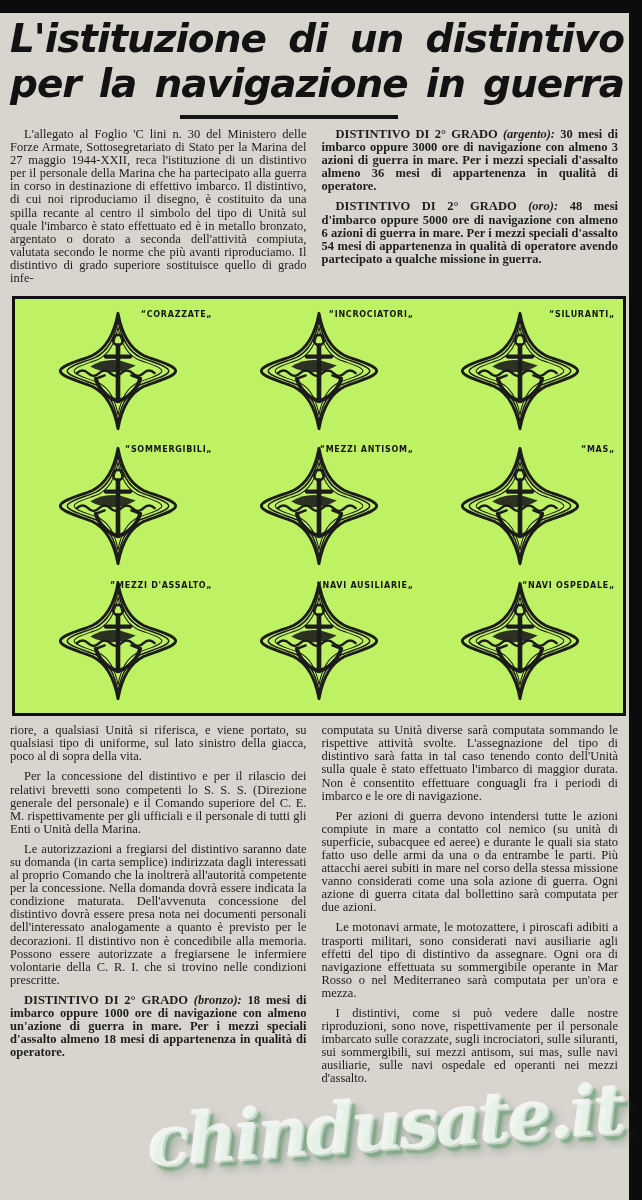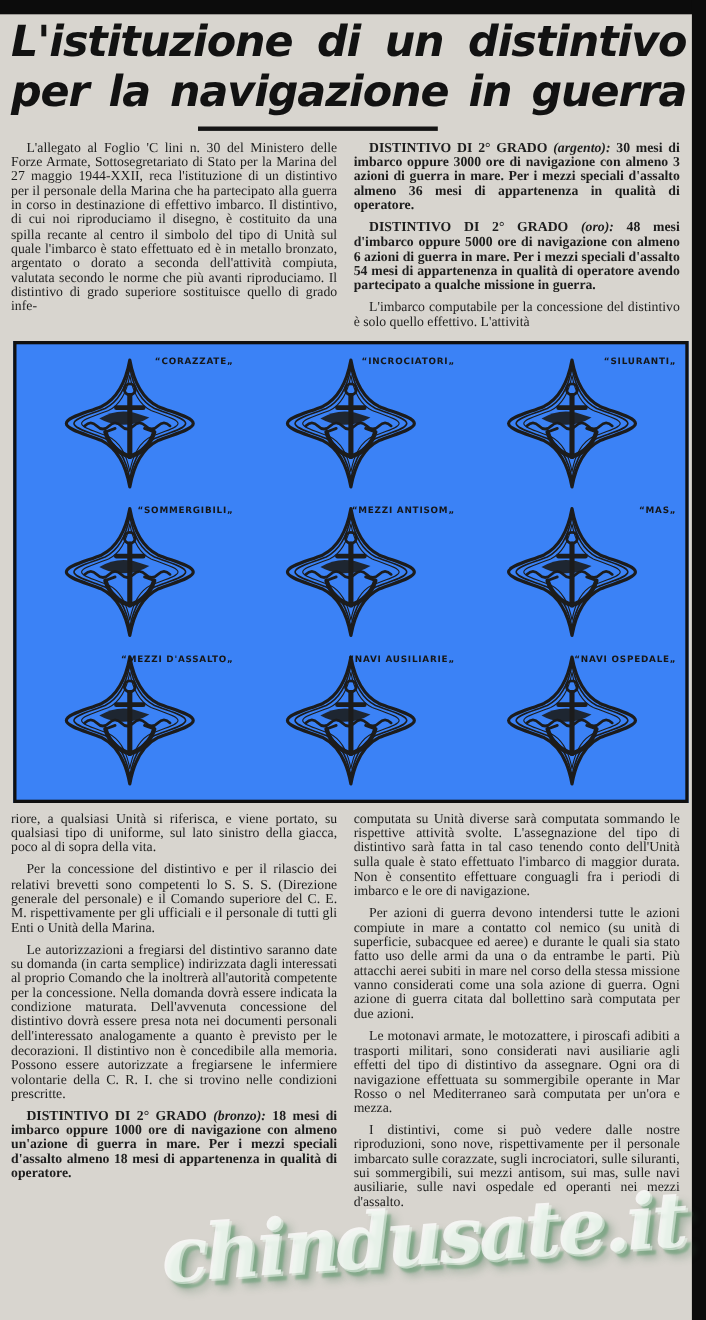--- a/index.html
+++ b/index.html
@@ -15,21 +15,21 @@
   .rule{width:218px;height:4px;background:#151515;margin:9px 0 9px 170px;}
 
   .cols{display:flex;gap:15px;padding:0 24px 0 10px;}
   .col{flex:1;font-size:12.5px;line-height:13.1px;text-align:justify;}
   .col p{margin:0 0 7px 0;text-indent:14px;}
   .col p.noindent{text-indent:0;}
   .col p.heavy{font-weight:bold;}
   .lead{font-weight:bold;}
   .paren{font-style:italic;font-weight:bold;margin-top:25px;}
 
-  .badge-figure{margin:4px 16px 8px 12px;border:3px solid #101010;background:#3b82f6;
+  .badge-figure{margin:4px 16px 8px 12px;border:3px solid #101010;background:#bef264;
                 height:420px;box-sizing:border-box;display:flex;flex-wrap:wrap;
                 padding:4px 2px;}
   .badge-cell{width:33.33%;height:33.33%;position:relative;display:flex;
               align-items:center;justify-content:center;box-sizing:border-box;}
   .badge-cell svg{width:122px;height:122px;}
   .badge-label{position:absolute;top:7px;right:6px;
                font-family:"DejaVu Sans","Liberation Sans",sans-serif;
                font-size:8px;font-weight:bold;letter-spacing:0.09em;color:#161616;white-space:nowrap;}
 
   .watermark{position:absolute;left:148px;top:1092px;z-index:6;transform:rotate(-4deg);
@@ -54,21 +54,20 @@
     <div class="rule"></div>
   </header>
 
   <section class="cols">
     <div class="col">
       <p>L'allegato al Foglio 'C lini n. 30 del Ministero delle Forze Armate, Sottosegretariato di Stato per la Marina del 27 maggio 1944-XXII, reca l'istituzione di un distintivo per il personale della Marina che ha partecipato alla guerra in corso in destinazione di effettivo imbarco. Il distintivo, di cui noi riproduciamo il disegno, è costituito da una spilla recante al centro il simbolo del tipo di Unità sul quale l'imbarco è stato effettuato ed è in metallo bronzato, argentato o dorato a seconda dell'attività compiuta, valutata secondo le norme che più avanti riproduciamo. Il distintivo di grado superiore sostituisce quello di grado infe-</p>
     </div>
     <div class="col">
       <p class="heavy"><span class="lead">DISTINTIVO DI 2° GRADO</span> <span class="paren">(argento):</span><span> 30 mesi di imbarco oppure 3000 ore di navigazione con almeno 3 azioni di guerra in mare. Per i mezzi speciali d'assalto almeno 36 mesi di appartenenza in qualità di operatore.</span></p>
       <p class="heavy"><span class="lead">DISTINTIVO DI 2° GRADO</span> <span class="paren">(oro):</span><span> 48 mesi d'imbarco oppure 5000 ore di navigazione con almeno 6 azioni di guerra in mare. Per i mezzi speciali d'assalto 54 mesi di appartenenza in qualità di operatore avendo partecipato a qualche missione in guerra.</span></p>
-      <p>L'imbarco computabile per la concessione del distintivo è solo quello effettivo. L'attività</p>
     </div>
   </section>
 
   <div class="badge-figure" id="badge-grid">
     <div class="badge-cell">
       <svg viewBox="0 0 110 110">
         <g fill="none" stroke="#1c1c1c" stroke-linecap="round" stroke-linejoin="round">
           <path stroke-width="2.6" d="M55 3 C59 25 68 36 78 41 C90 46 107 50 107 55 C107 60 90 64 78 69 C68 74 59 85 55 107 C51 85 42 74 32 69 C20 64 3 60 3 55 C3 50 20 46 32 41 C42 36 51 25 55 3 Z"></path>
           <path stroke-width="1.5" transform="translate(55 55) scale(0.88) translate(-55 -55)" d="M55 3 C59 25 68 36 78 41 C90 46 107 50 107 55 C107 60 90 64 78 69 C68 74 59 85 55 107 C51 85 42 74 32 69 C20 64 3 60 3 55 C3 50 20 46 32 41 C42 36 51 25 55 3 Z"></path>
           <path stroke-width="1.2" transform="translate(55 55) scale(0.76) translate(-55 -55)" d="M55 3 C59 25 68 36 78 41 C90 46 107 50 107 55 C107 60 90 64 78 69 C68 74 59 85 55 107 C51 85 42 74 32 69 C20 64 3 60 3 55 C3 50 20 46 32 41 C42 36 51 25 55 3 Z"></path>

